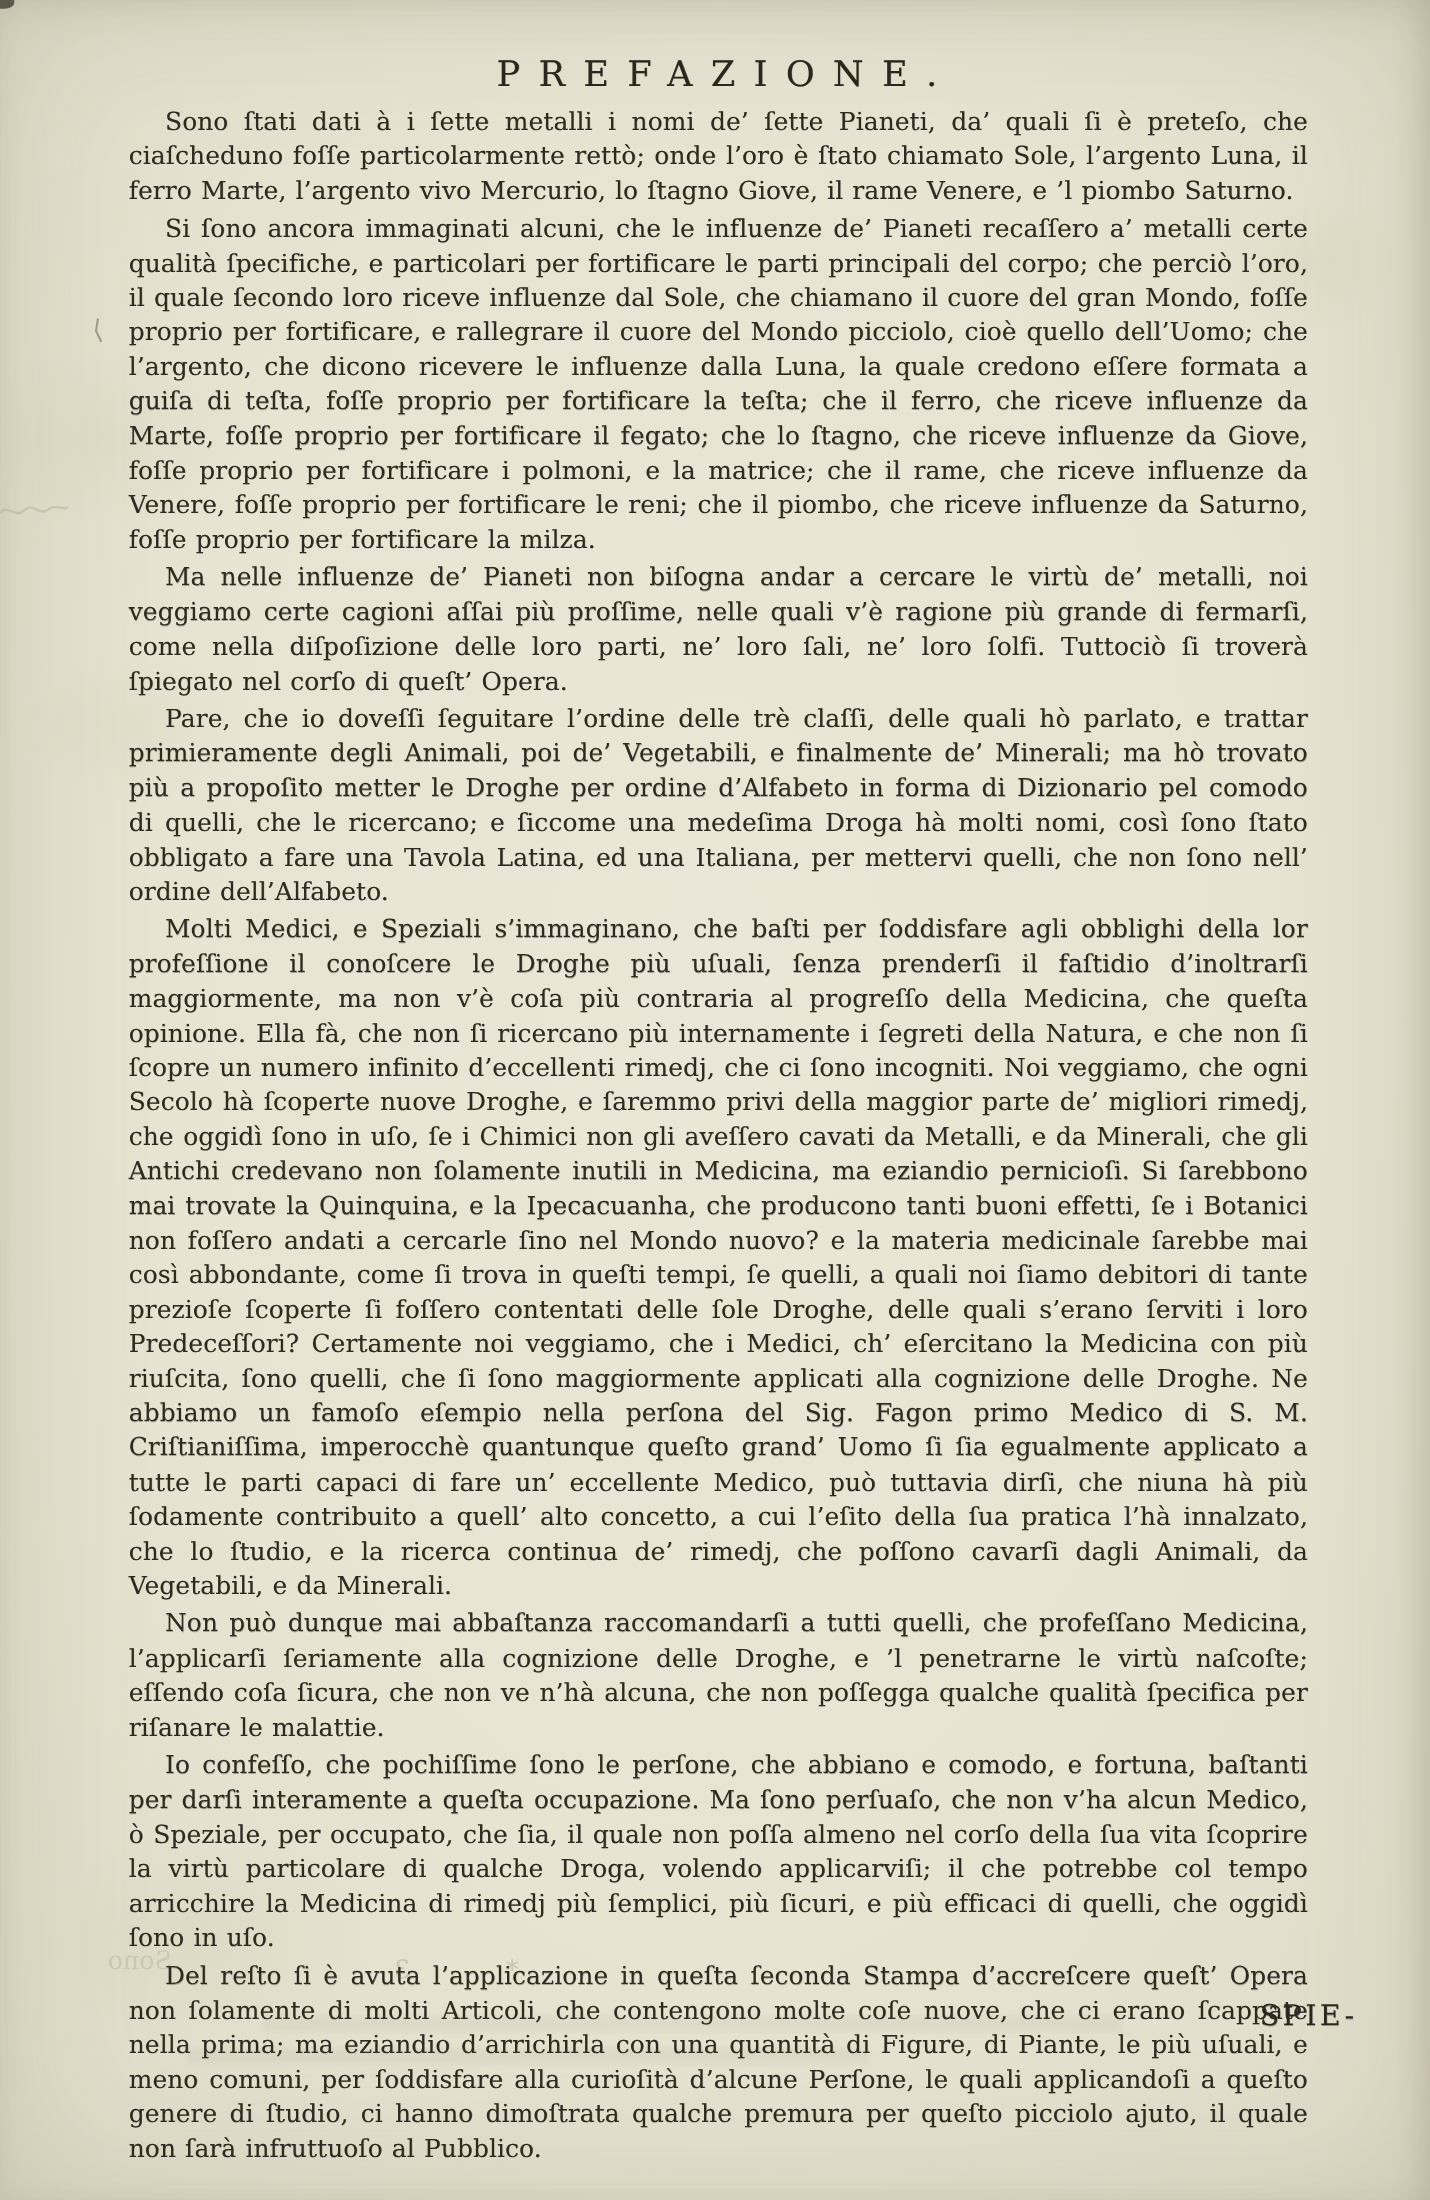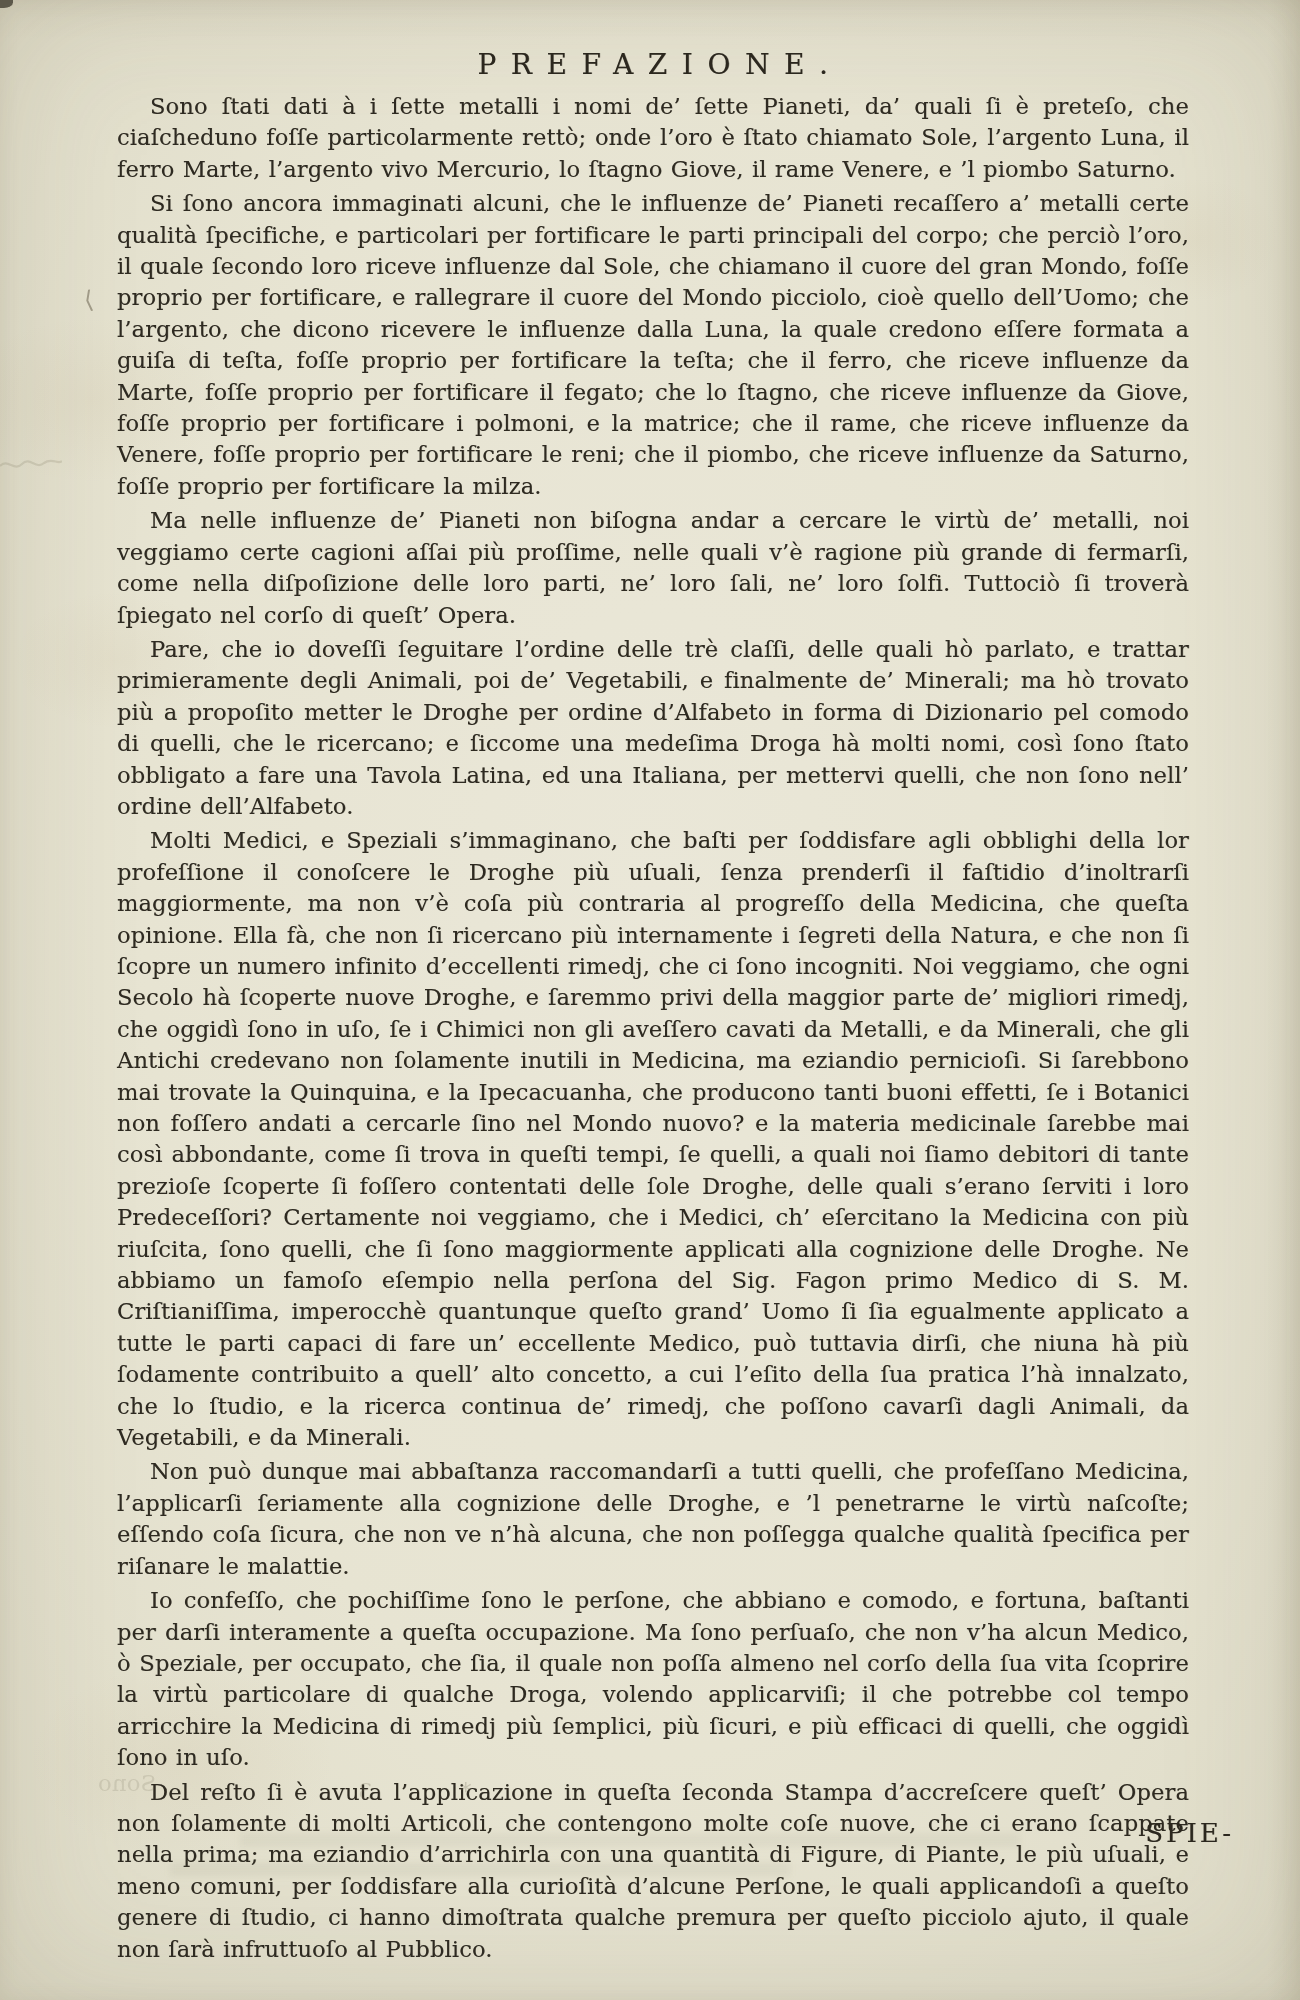--- a/index.html
+++ b/index.html
@@ -30,21 +30,21 @@
     position: absolute;
     left: 114px;
     top: 48px;
     width: 1078px;
   }
 
   .page-title {
     margin: 0 0 10px 0;
     padding-left: 14px; 
     text-align: center;
-    font-size: 28px;
+    font-size: 32px;
     font-weight: normal;
     letter-spacing: 0.52em;
     color: #2b271e;
     text-shadow: 0.4px 0.4px 0 rgba(43,39,30,0.4);
   }
 
   .body-text p {
     margin: 3px;
     text-indent: 33px;
     text-align: justify;

